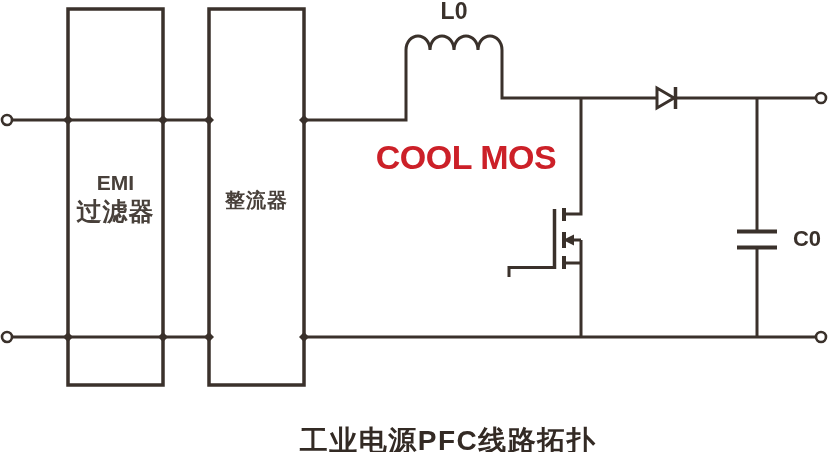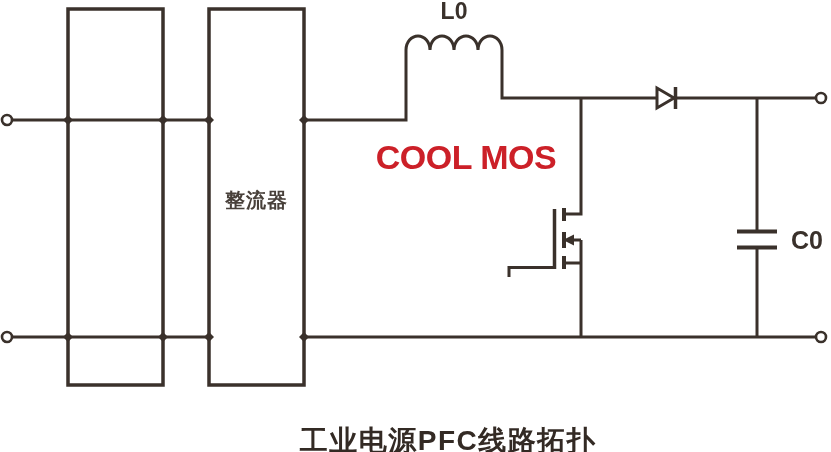--- a/index.html
+++ b/index.html
@@ -74,20 +74,24 @@
     <path d="M158 337 L163 332 L168 337 L163 342 Z" fill="#3a312b"></path>
     <path d="M204 337 L209 332 L214 337 L209 342 Z" fill="#3a312b"></path>
     <path d="M299 337 L304 332 L309 337 L304 342 Z" fill="#3a312b"></path>
 
     <circle cx="7" cy="120" r="5" fill="#ffffff" stroke="#3a312b" stroke-width="2.6"></circle>
     <circle cx="7" cy="337" r="5" fill="#ffffff" stroke="#3a312b" stroke-width="2.6"></circle>
     <circle cx="821" cy="98" r="5" fill="#ffffff" stroke="#3a312b" stroke-width="2.6"></circle>
     <circle cx="821" cy="337" r="5" fill="#ffffff" stroke="#3a312b" stroke-width="2.6"></circle>
   </svg>
 
+  <div class="block-label" style="left:68px;top:170px;width:95px;">
+    <div class="ln1">EMI</div>
+    <div class="ln2">过滤器</div>
+  </div>
   <div class="block-label" style="left:209px;top:187px;width:95px;font-size:20px;letter-spacing:1px;">整流器</div>
 
   <div class="label lbl-center comp-label" style="left:454px;top:-2px;font-size:23px;">L0</div>
   <div class="label lbl-center red-label" style="left:466px;top:138px;">COOL MOS</div>
-  <div class="label lbl-center comp-label" style="left:807px;top:226px;font-size:25px;">C0</div>
+  <div class="label lbl-center comp-label" style="left:807px;top:226px;font-size:22px;">C0</div>
 
   <div class="label lbl-center caption" style="left:448px;top:422px;">工业电源PFC线路拓扑</div>
 </div>
 
 </body></html>

